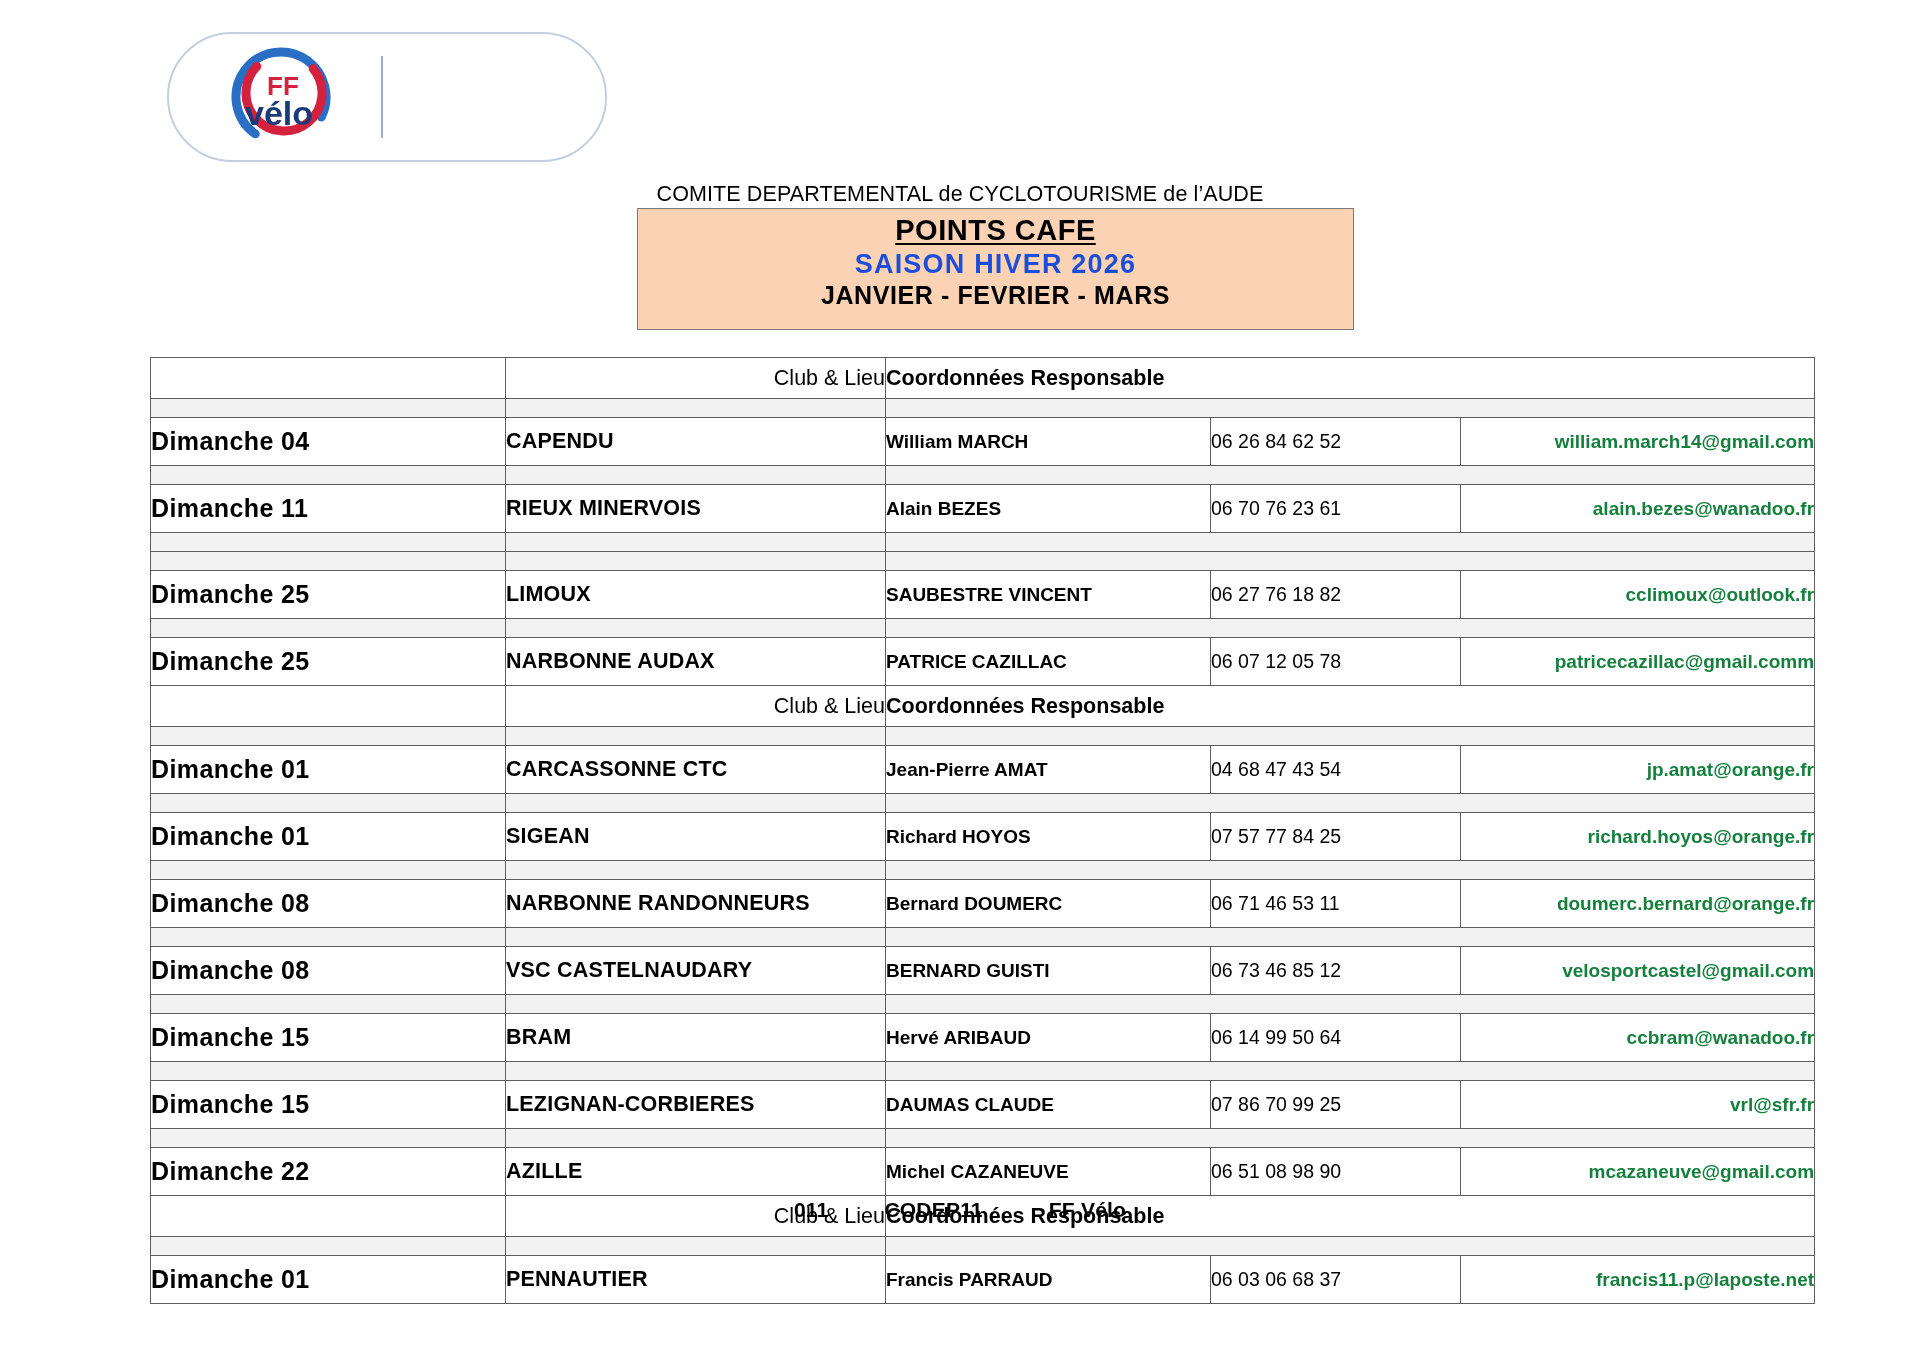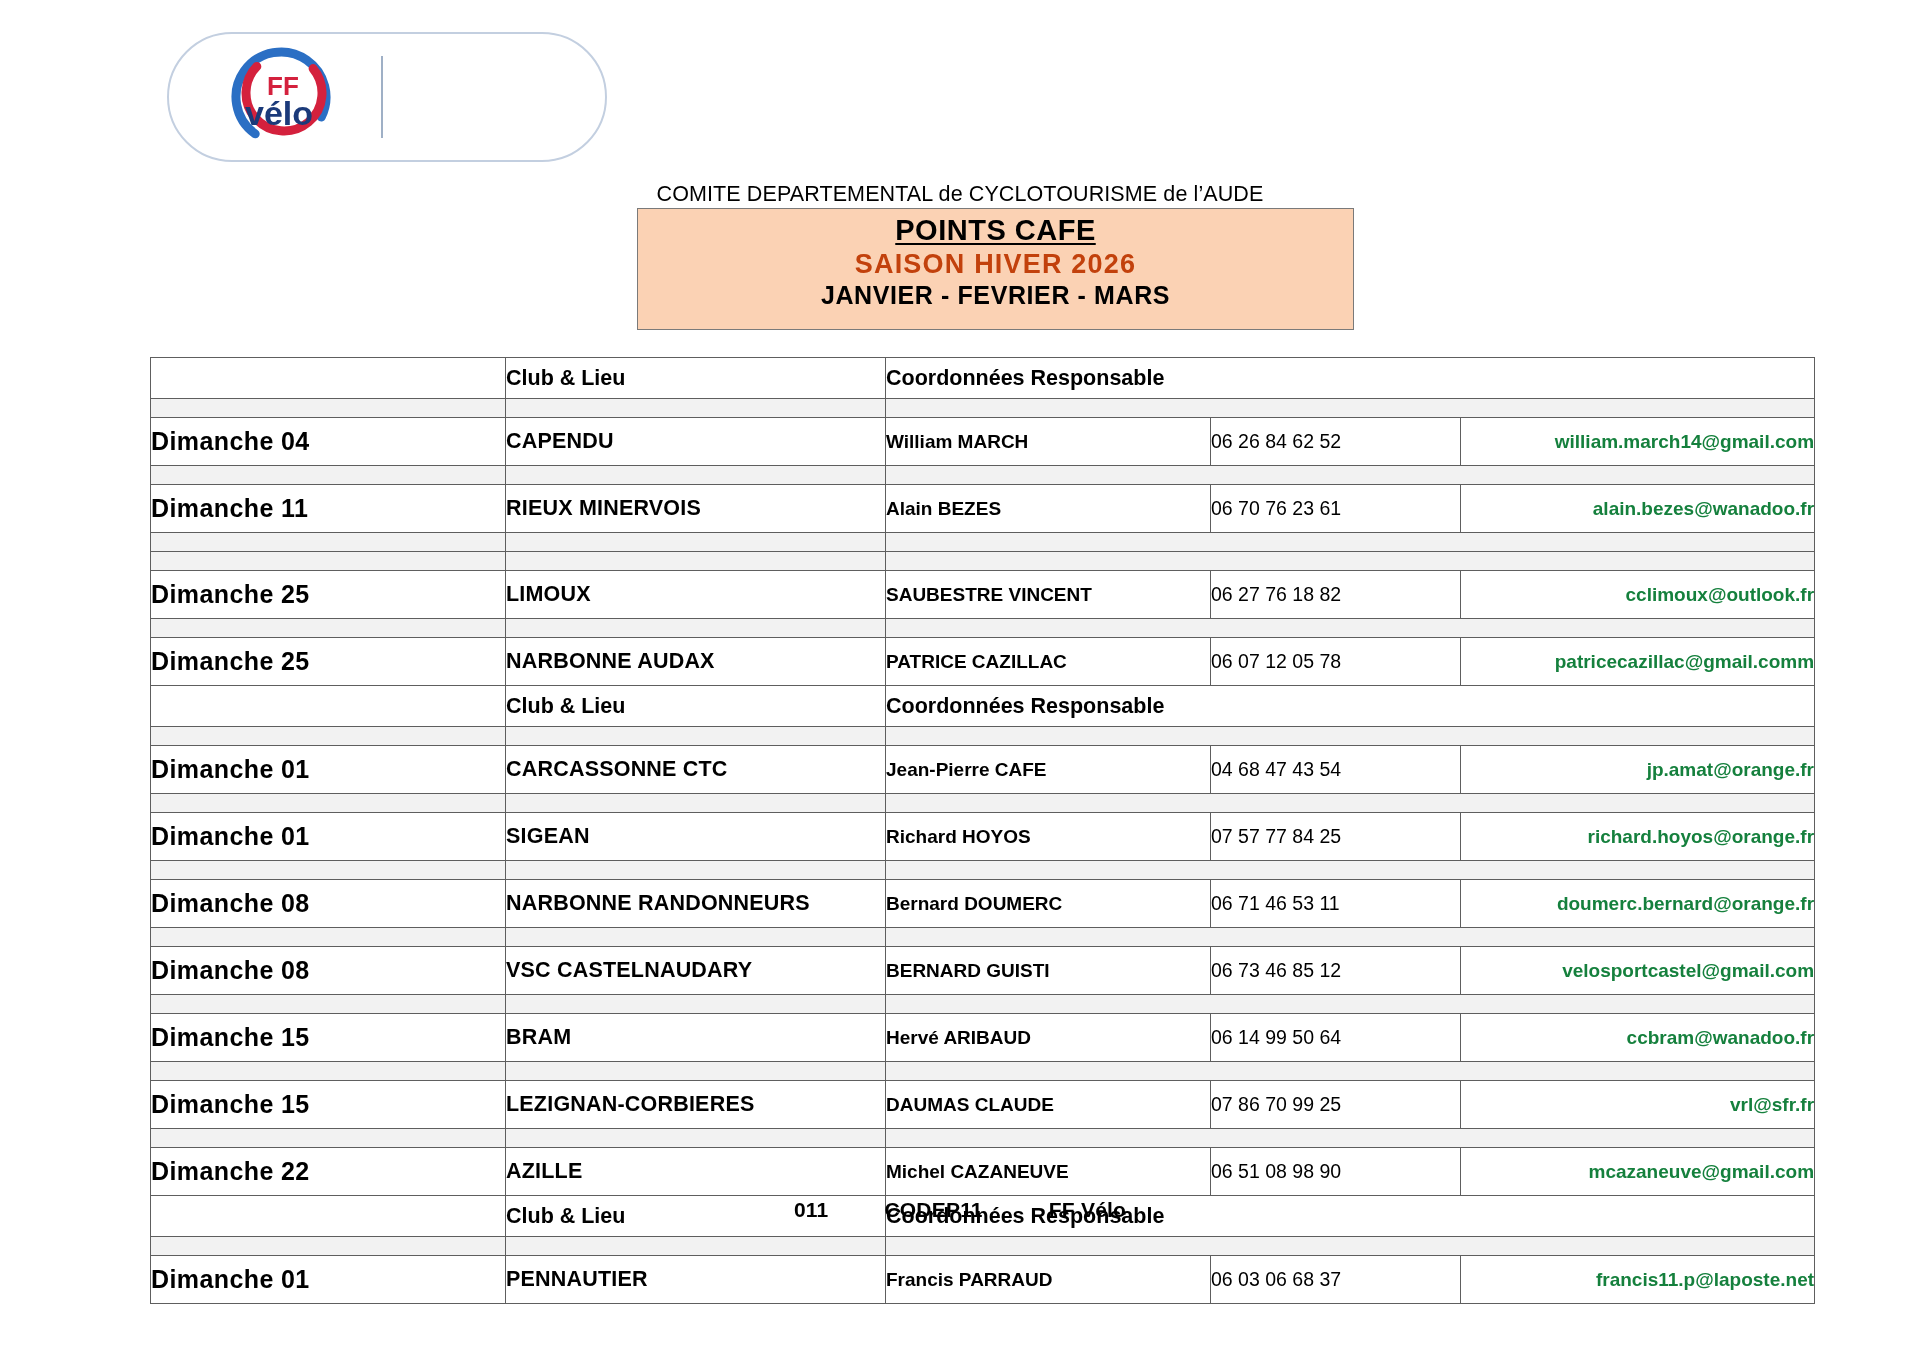--- a/index.html
+++ b/index.html
@@ -81,21 +81,21 @@
     font-size: 29px;
     font-weight: bold;
     letter-spacing: 0.5px;
     line-height: 1.1;
   }
   .title-main u { text-decoration: underline; text-underline-offset: 3px; margin-top: 40px; }
   .title-season {
     text-align: center;
     font-size: 27px;
     font-weight: bold;
-    color: #c2410c;
+    color: #1d4ed8;
     letter-spacing: 1.2px;
     margin-top: 2px;
     line-height: 1.15;
   }
   .title-months {
     text-align: center;
     font-size: 25px;
     font-weight: bold;
     letter-spacing: 0.6px;
     margin-top: 1px;
@@ -132,22 +132,23 @@
     background: #000000;
     color: #ffffff;
     font-size: 21px;
     font-weight: bold;
     padding-left: 14px;
     letter-spacing: 0.3px;
   }
   td.head-club {
     background: #f7bf90;
     font-size: 21.5px;
-    font-weight: bold;
+    font-weight: normal;
     padding-left: 16px;
+    text-align: right;
   }
   td.head-coord {
     background: #f7bf90;
     font-size: 21.5px;
     font-weight: bold;
     padding-left: 16px;
   }
 
   
   tr.spacer td { height: 18px; background: #f2f2f2; }
@@ -308,21 +309,21 @@
           <td class="head-coord" colspan="3">Coordonnées Responsable</td>
         </tr>
         <tr class="spacer">
           <td></td>
           <td></td>
           <td colspan="3"></td>
         </tr>
         <tr class="data">
           <td class="date-cell">Dimanche 01</td>
           <td class="club-cell">CARCASSONNE CTC</td>
-          <td class="name-cell">Jean-Pierre  CAFE</td>
+          <td class="name-cell">Jean-Pierre  AMAT</td>
           <td class="phone-cell">04 68 47 43 54</td>
           <td class="mail-cell">jp.amat@orange.fr</td>
         </tr>
         <tr class="spacer">
           <td></td>
           <td></td>
           <td colspan="3"></td>
         </tr>
         <tr class="data">
           <td class="date-cell">Dimanche 01</td>

